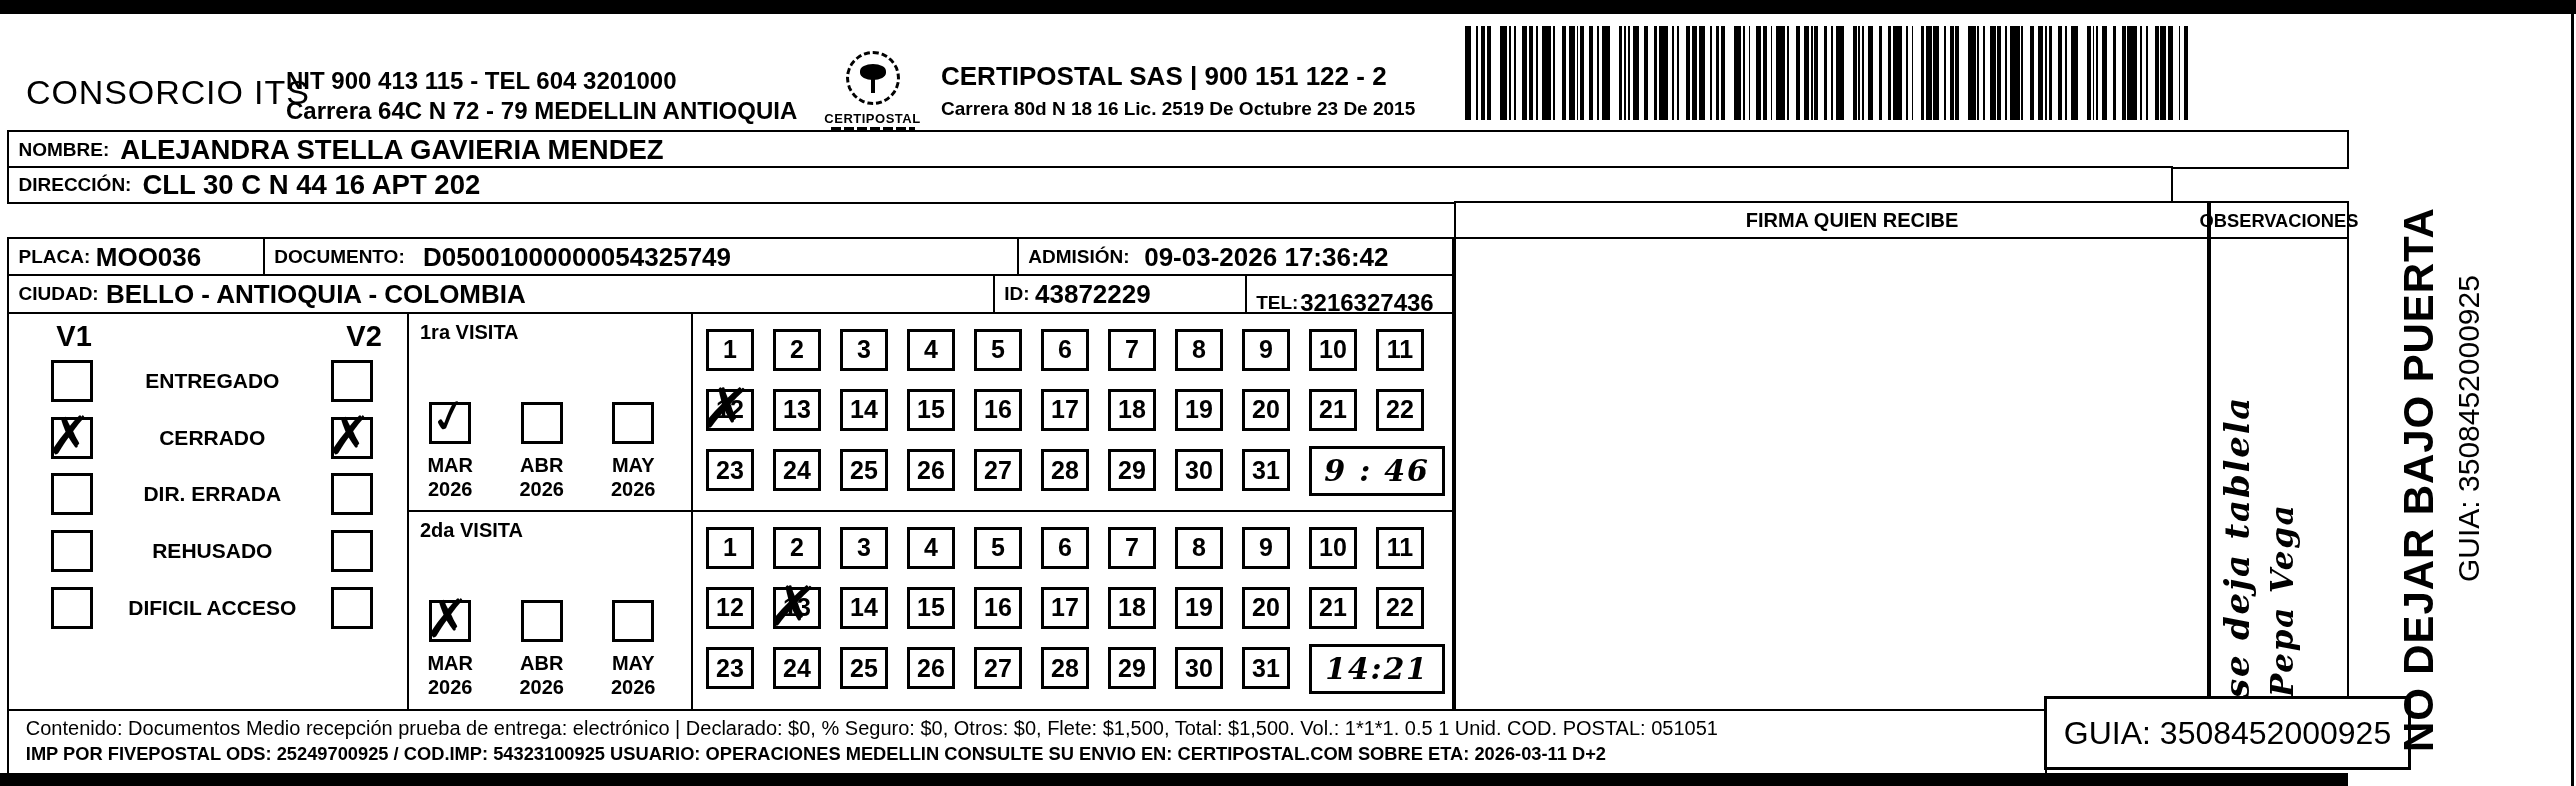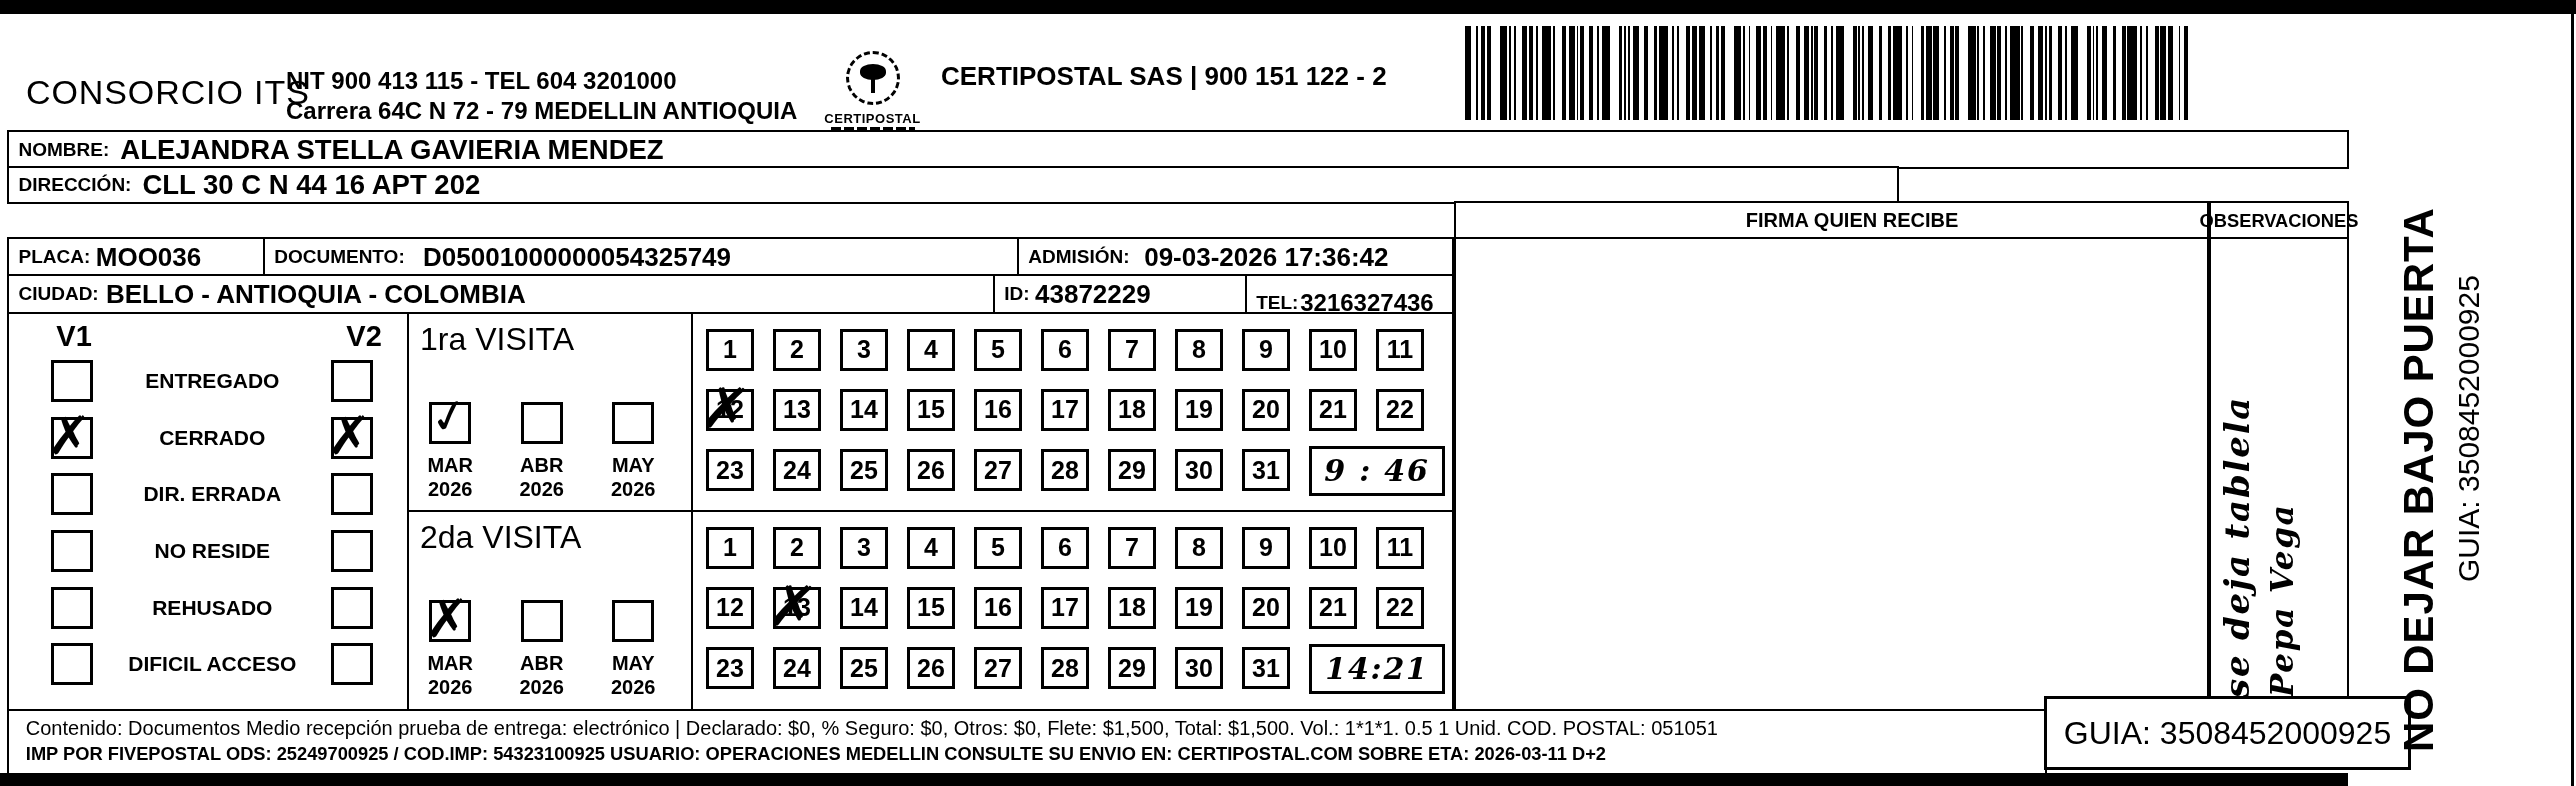--- a/index.html
+++ b/index.html
@@ -34,21 +34,21 @@
   .vhead{font-size:29px;font-weight:bold;}
   .vrows{display:block;}
   .vrow{display:flex;align-items:center;justify-content:space-between;
         padding:0 33px 0 42px;margin-bottom:14.7px;height:42px;}
   .vlabel{width:194px;text-align:center;font-size:21px;font-weight:bold;}
   .cb{position:relative;width:42px;height:42px;border:3.7px solid #000;box-sizing:border-box;flex:0 0 auto;}
   .mark{position:absolute;left:-7.3px;top:-11px;font-size:53px;line-height:53px;
         font-family:"DejaVu Sans",sans-serif;}
   .mk-check{left:-1.8px;top:-14.7px;font-size:46px;transform:rotate(-12deg);}
   
-  .vtitle{font-size:32px;font-weight:normal;text-align:center;}
+  .vtitle{font-size:20px;font-weight:bold;text-align:center;}
   .months{display:flex;gap:27.5px;}
   .mcol{width:64px;text-align:center;}
   .mcol .cb{margin:0 auto 9.2px;}
   .mlabel{font-size:20px;font-weight:bold;line-height:24px;}
   .grid{box-sizing:border-box;padding:14.7px 0 0 13px;}
   .drow{display:flex;margin-bottom:18.3px;}
   .day{position:relative;width:48px;height:42px;border:3.7px solid #000;box-sizing:border-box;
        display:flex;align-items:center;justify-content:center;margin-right:19px;flex:0 0 auto;}
   .dnum{font-size:25px;font-weight:bold;}
   .daycross{position:absolute;left:-8.3px;top:-13px;font-size:59px;line-height:59px;
@@ -84,28 +84,29 @@
   <div class="abs logo" style="left:822px;top:51px;">
     <div class="logo-circle">
       <div class="logo-glyph"></div>
       <div class="logo-stem"></div>
     </div>
     <div class="logo-caption">CERTIPOSTAL</div>
     <div class="logo-underbar"></div>
   </div>
   <div class="abs" style="left:941px;top:61px;">
     <div class="cpline1">CERTIPOSTAL SAS | 900 151 122 - 2</div>
+    <div class="cpline2">Carrera 80d N 18 16  Lic. 2519 De Octubre 23 De 2015</div>
   </div>
   <div class="abs barcode" style="left:1465px;top:26px;width:741px;height:94px;"><i style="width:5.5px;margin-right:5.5px"></i><i style="width:1.8px;margin-right:3.7px"></i><i style="width:3.7px;margin-right:1.8px"></i><i style="width:3.7px;margin-right:9.2px"></i><i style="width:7.3px;margin-right:1.8px"></i><i style="width:1.8px;margin-right:3.7px"></i><i style="width:1.8px;margin-right:5.5px"></i><i style="width:5.5px;margin-right:1.8px"></i><i style="width:3.7px;margin-right:3.7px"></i><i style="width:1.8px;margin-right:3.7px"></i><i style="width:9.2px;margin-right:1.8px"></i><i style="width:1.8px;margin-right:7.3px"></i><i style="width:3.7px;margin-right:3.7px"></i><i style="width:5.5px;margin-right:1.8px"></i><i style="width:1.8px;margin-right:1.8px"></i><i style="width:3.7px;margin-right:5.5px"></i><i style="width:3.7px;margin-right:3.7px"></i><i style="width:1.8px;margin-right:3.7px"></i><i style="width:7.3px;margin-right:9.2px"></i><i style="width:3.7px;margin-right:1.8px"></i><i style="width:1.8px;margin-right:1.8px"></i><i style="width:1.8px;margin-right:3.7px"></i><i style="width:5.5px;margin-right:5.5px"></i><i style="width:3.7px;margin-right:5.5px"></i><i style="width:3.7px;margin-right:1.8px"></i><i style="width:9.2px;margin-right:3.7px"></i><i style="width:1.8px;margin-right:3.7px"></i><i style="width:1.8px;margin-right:7.3px"></i><i style="width:3.7px;margin-right:1.8px"></i><i style="width:5.5px;margin-right:1.8px"></i><i style="width:5.5px;margin-right:5.5px"></i><i style="width:1.8px;margin-right:3.7px"></i><i style="width:3.7px;margin-right:1.8px"></i><i style="width:3.7px;margin-right:9.2px"></i><i style="width:7.3px;margin-right:1.8px"></i><i style="width:1.8px;margin-right:3.7px"></i><i style="width:1.8px;margin-right:5.5px"></i><i style="width:5.5px;margin-right:1.8px"></i><i style="width:3.7px;margin-right:3.7px"></i><i style="width:1.8px;margin-right:3.7px"></i><i style="width:9.2px;margin-right:1.8px"></i><i style="width:1.8px;margin-right:7.3px"></i><i style="width:3.7px;margin-right:3.7px"></i><i style="width:5.5px;margin-right:1.8px"></i><i style="width:1.8px;margin-right:1.8px"></i><i style="width:3.7px;margin-right:5.5px"></i><i style="width:3.7px;margin-right:3.7px"></i><i style="width:1.8px;margin-right:3.7px"></i><i style="width:7.3px;margin-right:9.2px"></i><i style="width:3.7px;margin-right:1.8px"></i><i style="width:1.8px;margin-right:1.8px"></i><i style="width:1.8px;margin-right:3.7px"></i><i style="width:5.5px;margin-right:5.5px"></i><i style="width:3.7px;margin-right:5.5px"></i><i style="width:3.7px;margin-right:1.8px"></i><i style="width:9.2px;margin-right:3.7px"></i><i style="width:1.8px;margin-right:3.7px"></i><i style="width:1.8px;margin-right:7.3px"></i><i style="width:3.7px;margin-right:1.8px"></i><i style="width:5.5px;margin-right:1.8px"></i><i style="width:5.5px;margin-right:5.5px"></i><i style="width:1.8px;margin-right:3.7px"></i><i style="width:3.7px;margin-right:1.8px"></i><i style="width:3.7px;margin-right:9.2px"></i><i style="width:7.3px;margin-right:1.8px"></i><i style="width:1.8px;margin-right:3.7px"></i><i style="width:1.8px;margin-right:5.5px"></i><i style="width:5.5px;margin-right:1.8px"></i><i style="width:3.7px;margin-right:3.7px"></i><i style="width:1.8px;margin-right:3.7px"></i><i style="width:9.2px;margin-right:1.8px"></i><i style="width:1.8px;margin-right:7.3px"></i><i style="width:3.7px;margin-right:3.7px"></i><i style="width:5.5px;margin-right:1.8px"></i><i style="width:1.8px;margin-right:1.8px"></i><i style="width:3.7px;margin-right:5.5px"></i><i style="width:3.7px;margin-right:3.7px"></i><i style="width:1.8px;margin-right:3.7px"></i><i style="width:7.3px;margin-right:9.2px"></i><i style="width:3.7px;margin-right:1.8px"></i><i style="width:1.8px;margin-right:1.8px"></i><i style="width:1.8px;margin-right:3.7px"></i><i style="width:5.5px;margin-right:5.5px"></i><i style="width:3.7px;margin-right:5.5px"></i><i style="width:3.7px;margin-right:1.8px"></i><i style="width:9.2px;margin-right:3.7px"></i><i style="width:1.8px;margin-right:3.7px"></i><i style="width:1.8px;margin-right:7.3px"></i><i style="width:3.7px;margin-right:1.8px"></i><i style="width:5.5px;margin-right:1.8px"></i><i style="width:5.5px;margin-right:5.5px"></i><i style="width:1.8px;margin-right:3.7px"></i><i style="width:3.7px;margin-right:1.8px"></i></div>
 
   <div class="cell" style="left:7.3px;top:130px;width:2342px;height:39px;">
     <span class="lbl">NOMBRE:</span>
     <span class="val">ALEJANDRA STELLA GAVIERIA MENDEZ</span>
   </div>
-  <div class="cell" style="left:7.3px;top:166px;width:1892px;height:38px;align-items:center;">
+  <div class="cell" style="left:7.3px;top:166px;width:2166px;height:38px;align-items:center;">
     <span class="lbl">DIRECCIÓN:</span>
     <span class="val">CLL 30 C N 44 16 APT 202</span>
   </div>
   <div class="cell cell-center" style="left:1454px;top:201px;width:755px;height:39px;">
     <span class="headtxt">FIRMA QUIEN RECIBE</span>
   </div>
   <div class="cell cell-center" style="left:2209px;top:201px;width:140px;height:39px;">
     <span class="headtxt-sm">OBSERVACIONES</span>
   </div>
 
@@ -153,25 +154,20 @@
             <span class="mark">✗</span>
           </div>
         </div>
         <div class="vrow">
           <div class="cb"></div>
           <div class="vlabel">DIR. ERRADA</div>
           <div class="cb"></div>
         </div>
         <div class="vrow">
           <div class="cb"></div>
-          <div class="vlabel">NO RESIDE</div>
-          <div class="cb"></div>
-        </div>
-        <div class="vrow">
-          <div class="cb"></div>
           <div class="vlabel">REHUSADO</div>
           <div class="cb"></div>
         </div>
         <div class="vrow">
           <div class="cb"></div>
           <div class="vlabel">DIFICIL ACCESO</div>
           <div class="cb"></div>
         </div>
       </div>
   </div>

